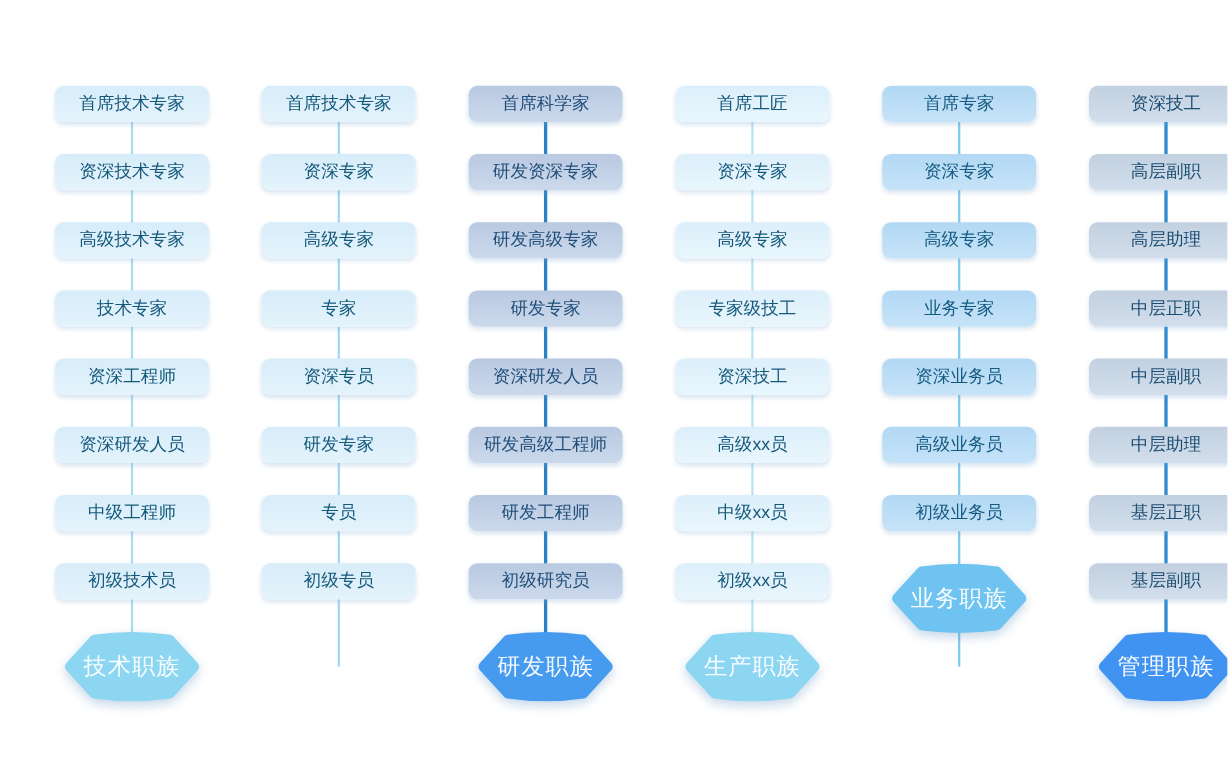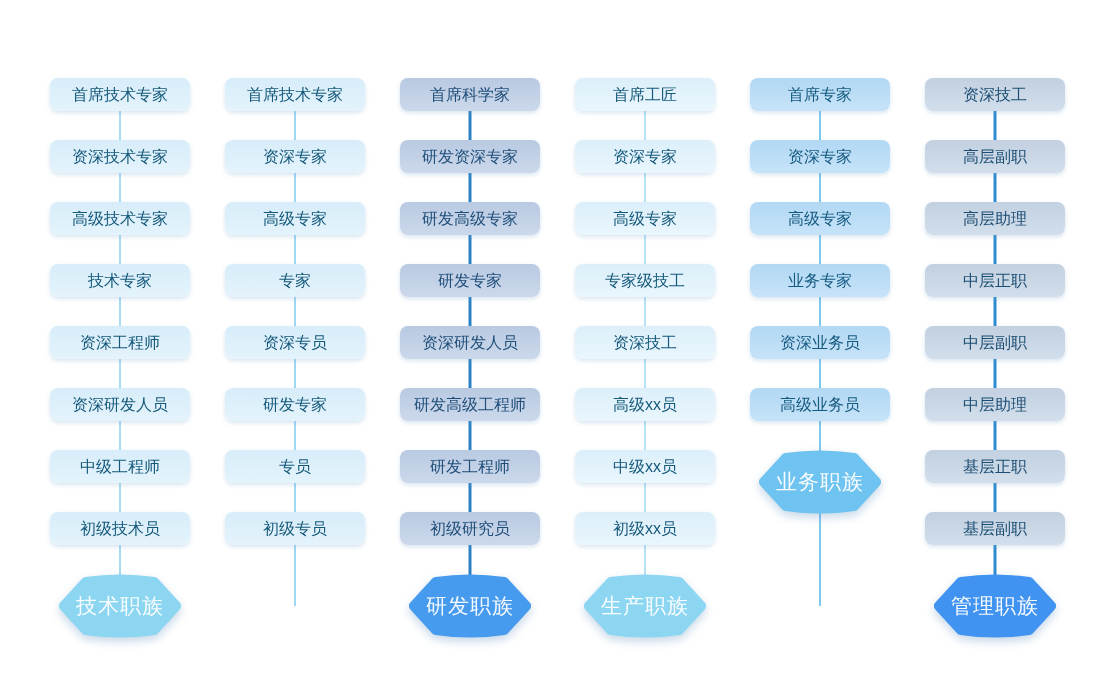--- a/index.html
+++ b/index.html
@@ -1,21 +1,21 @@
 <!DOCTYPE html>
 <html><head>
 <meta charset="utf-8">
 <style>
   html,body { margin:0; padding:0; background:#ffffff; }
   .diagram {
     position:relative;
     width:1116px; height:698px;
     box-sizing:border-box;
     padding:78px 0 0 50px;
-    display:flex; gap:35px;
+    display:flex; gap:48px;
     align-items:flex-start;
     background:#ffffff;
     font-family:"Liberation Sans", sans-serif;
     overflow:hidden;
   }
   .column { position:relative; width:140px; flex:0 0 140px; }
   .connector {
     position:absolute; left:50%; top:16px;
     width:var(--lw,2px); height:512px;
     transform:translateX(-50%);
@@ -138,20 +138,21 @@
     <div class="column" style="--box-bg1: #b2d8f4; --box-bg2: #c6e3f8; --box-text: #155a80; --line: #7cc9ef; --lw: 2px; --hex: #6fc3f0;">
     <div class="connector"></div>
     <div class="levels">
 
     <div class="box">首席专家</div>
         <div class="box">资深专家</div>
         <div class="box">高级专家</div>
         <div class="box">业务专家</div>
         <div class="box">资深业务员</div>
         <div class="box">高级业务员</div>
+        <div class="box">初级业务员</div>
       </div>
     <div class="hex">
       <svg viewBox="0 0 124 64" aria-hidden="true">
         <path d="M6,32 L28,8 Q62,3 96,8 L118,32 L96,56 Q62,61 28,56 Z"></path>
       </svg>
       <div class="hex-label">业务职族</div>
     </div>
   </div>
     <div class="column" style="--box-bg1: #c2d0e0; --box-bg2: #d2deeb; --box-text: #1c4e73; --line: #2e8cd0; --lw: 3px; --hex: #4093f0;">
     <div class="connector"></div>

